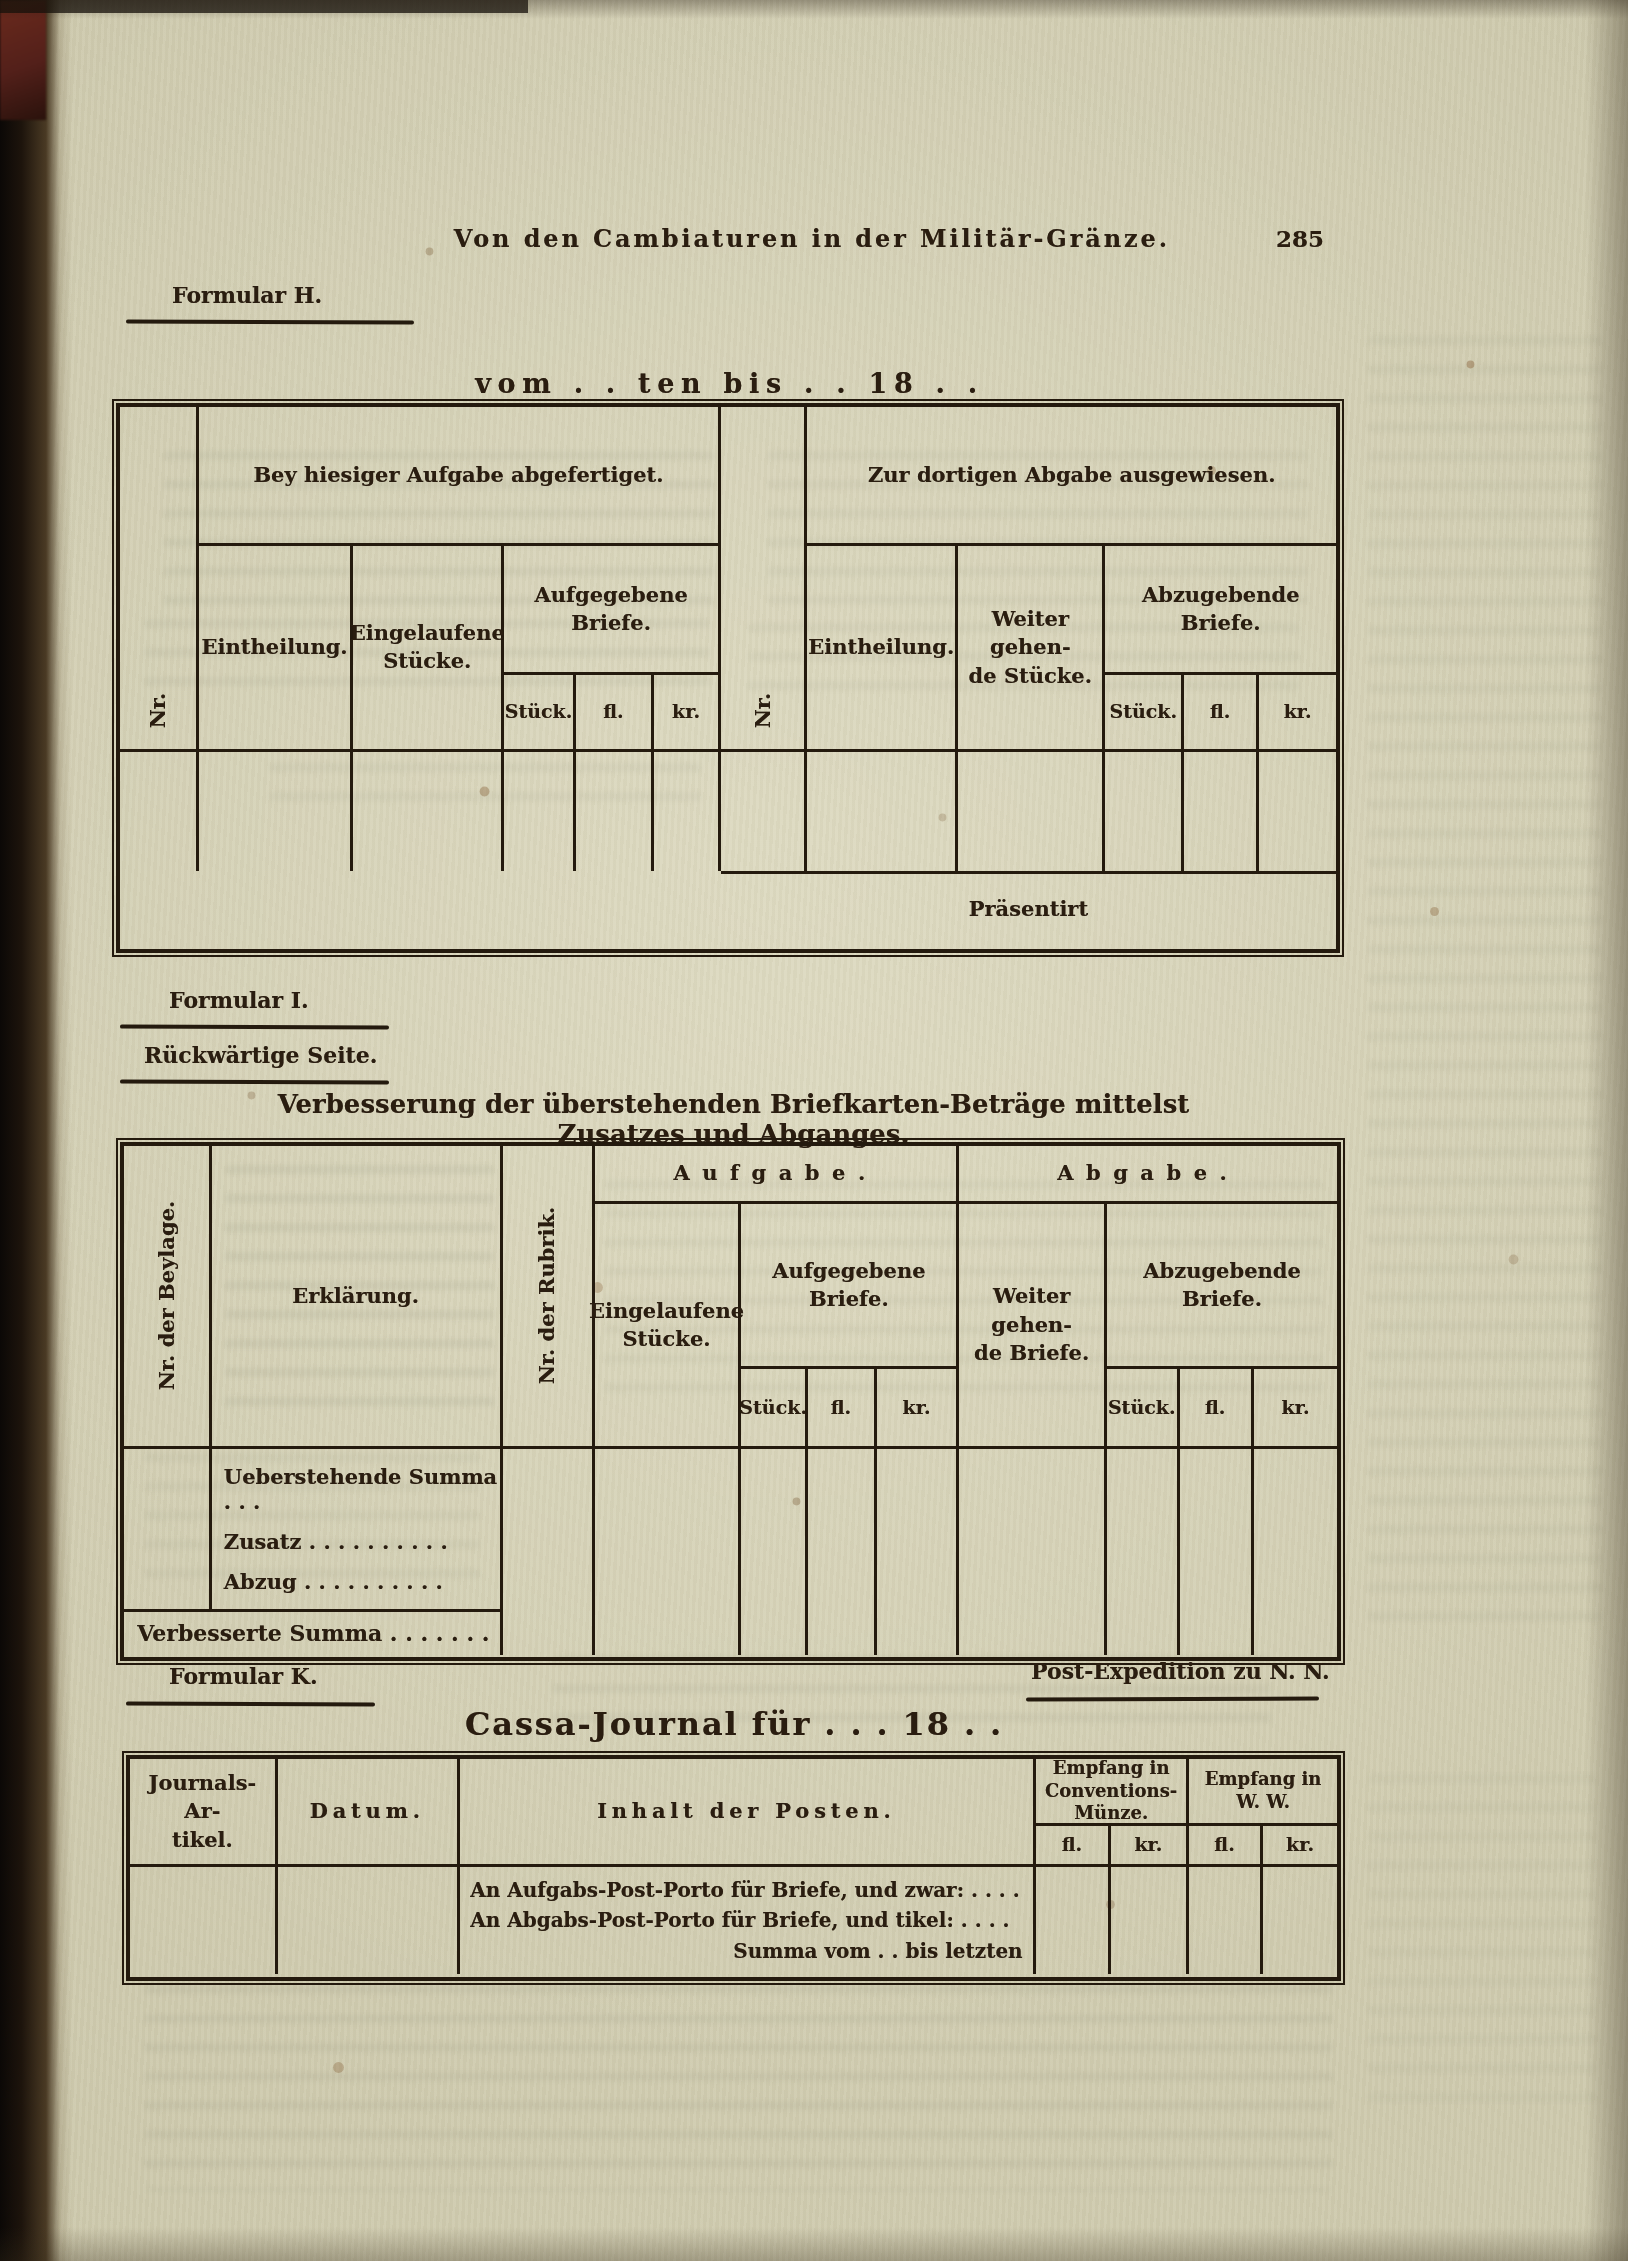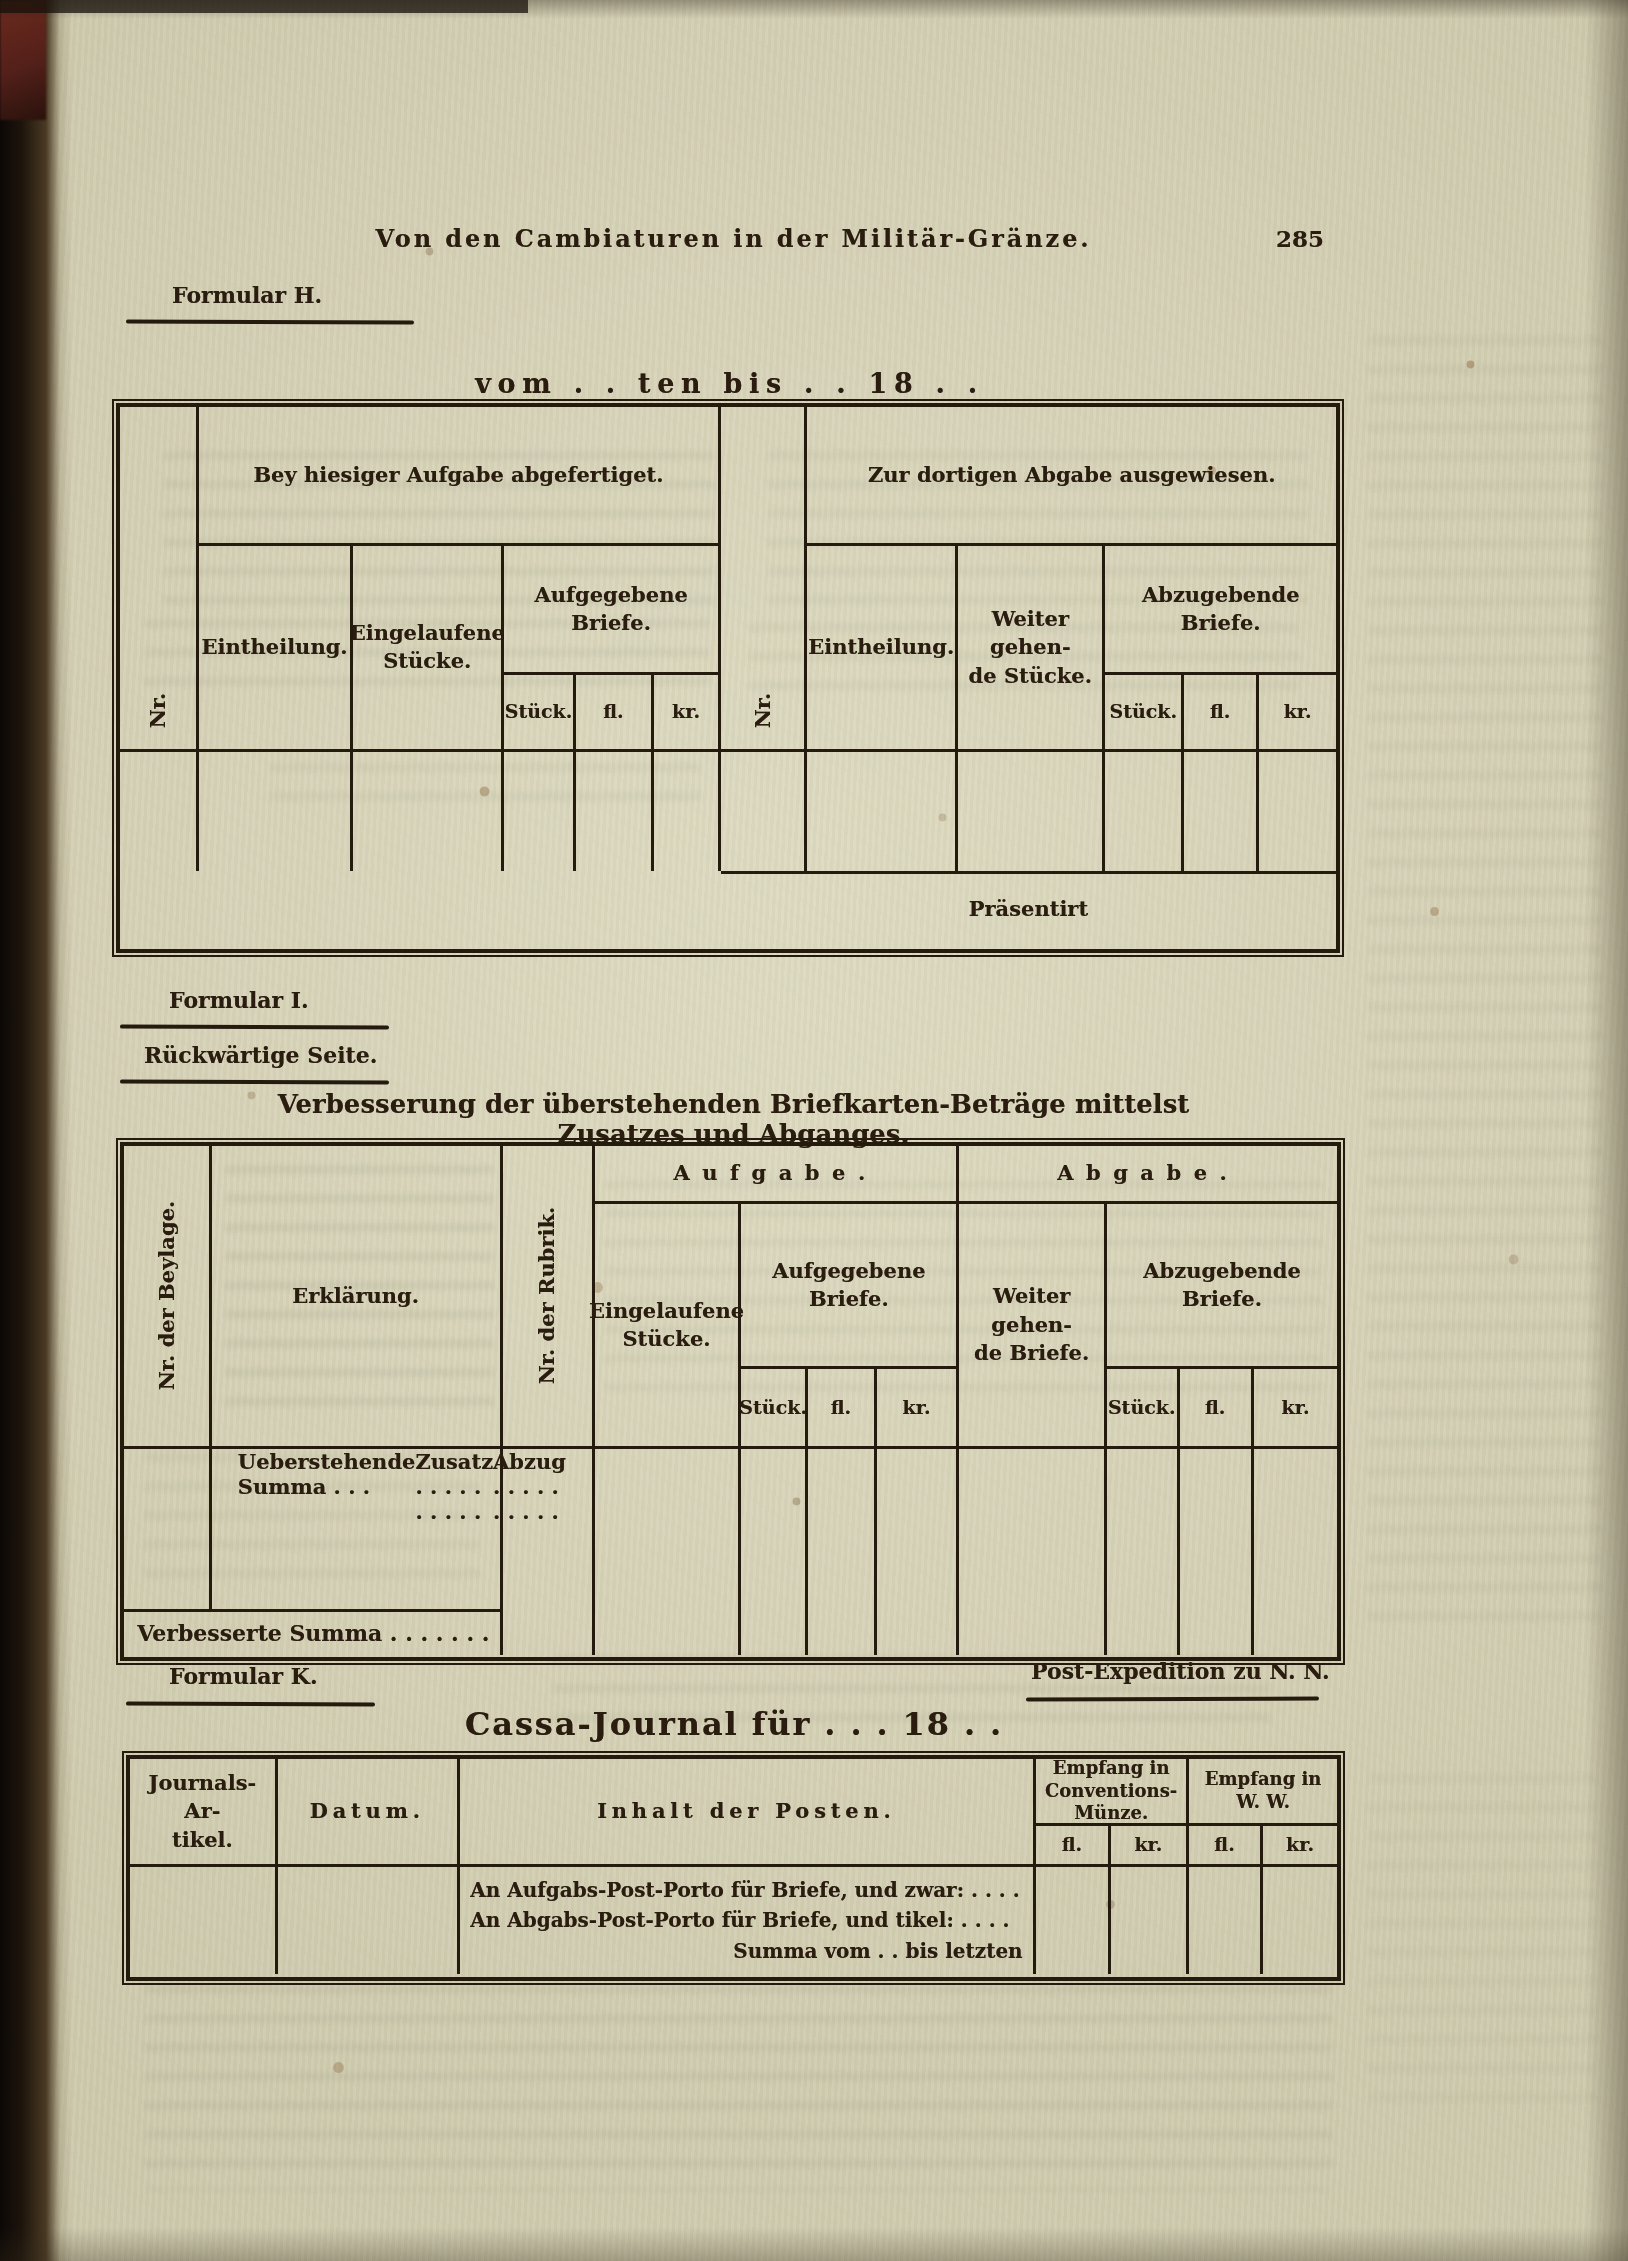--- a/index.html
+++ b/index.html
@@ -32,21 +32,21 @@
   .ghost{position:absolute;filter:blur(2.4px);border-radius:4.8px;
     background:repeating-linear-gradient(180deg, rgba(100,106,88,.55) 0 8.6px, rgba(0,0,0,0) 8.6px 29px);}
   .spots{position:absolute;left:0;top:0;width:4.8px;height:4.8px;border-radius:50%;background:transparent;}
   .spots-a{box-shadow:482px 789px 0 2.4px rgba(125,82,40,.35), 1209px 468px 0 1.9px rgba(125,82,40,.30),
     595px 1285px 0 2.9px rgba(125,82,40,.28), 1432px 909px 0 1.9px rgba(125,82,40,.33),
     336px 2065px 0 2.9px rgba(125,82,40,.30), 1468px 362px 0 1.4px rgba(125,82,40,.38);}
   .spots-b{box-shadow:794px 1499px 0 1.4px rgba(110,75,38,.32), 1108px 1902px 0 1.9px rgba(110,75,38,.26),
     427px 249px 0 1.4px rgba(110,75,38,.30), 1511px 1257px 0 2.4px rgba(110,75,38,.22),
     940px 815px 0 1.4px rgba(110,75,38,.22), 249px 1093px 0 1.4px rgba(110,75,38,.26);}
   
-  .running-header{position:absolute;left:297px;top:224px;width:873px;text-align:center;
+  .running-header{position:absolute;left:297px;top:224px;width:873px;text-align:right;
     font-size:24px;font-weight:bold;letter-spacing:2.9px;}
   .page-number{position:absolute;left:1276px;top:225px;width:96px;font-size:23px;font-weight:bold;}
   .form-label{position:absolute;font-size:22px;font-weight:bold;}
   .rule{position:absolute;height:3.8px;background:var(--line);border-radius:1.9px;}
   .doc-title{position:absolute;text-align:center;font-weight:bold;}
   .t-briefkarte{left:336px;top:297px;width:787px;font-size:45px;letter-spacing:17.3px;}
   .t-vom{left:336px;top:368px;width:787px;font-size:27px;letter-spacing:6.7px;font-weight:bold;}
   .t-verbesserung{left:225px;top:1089px;width:1017px;font-size:26px;}
   .t-cassa{left:331px;top:1705px;width:806px;font-size:32px;letter-spacing:1.9px;}
   
@@ -65,22 +65,22 @@
   .lbl{display:flex;align-items:center;justify-content:center;text-align:center;
     font-size:21px;font-weight:bold;padding:2.9px 4.8px;line-height:1.35;}
   .lbl-col{flex-direction:column;}
   .money{font-size:19px;}
   .sp-wide{letter-spacing:12.5px;}
   .sp-mid{letter-spacing:4.8px;}
   .vlab{display:flex;align-items:center;justify-content:center;overflow:visible;}
   .vlab>span{display:block;white-space:nowrap;transform:rotate(-90deg);
     font-size:21px;font-weight:bold;}
   .vbot{align-items:flex-end;padding-bottom:26px;}
-  .rows-cell{display:flex;flex-direction:row;justify-content:space-evenly;align-items:flex-start;
-    padding-left:26px;font-size:21px;font-weight:bold;}
+  .rows-cell{display:flex;flex-direction:column;justify-content:space-evenly;align-items:flex-start;
+    padding-left:12px;font-size:21px;font-weight:bold;}
   .lbl-left{display:flex;align-items:center;justify-content:flex-start;
     padding-left:13.4px;font-size:22px;font-weight:bold;}
   .lbl-sm{font-size:18px;line-height:1.25;}
   .journal-body{display:flex;flex-direction:column;justify-content:space-evenly;
     padding:3.8px 10.6px;font-size:20px;font-weight:bold;}
   .jl{align-self:flex-start;}
   .jr{align-self:flex-end;text-align:right;}
   .page *{text-shadow:0 0 0.5px rgba(35,22,10,.55);}
 </style>
 </head>

